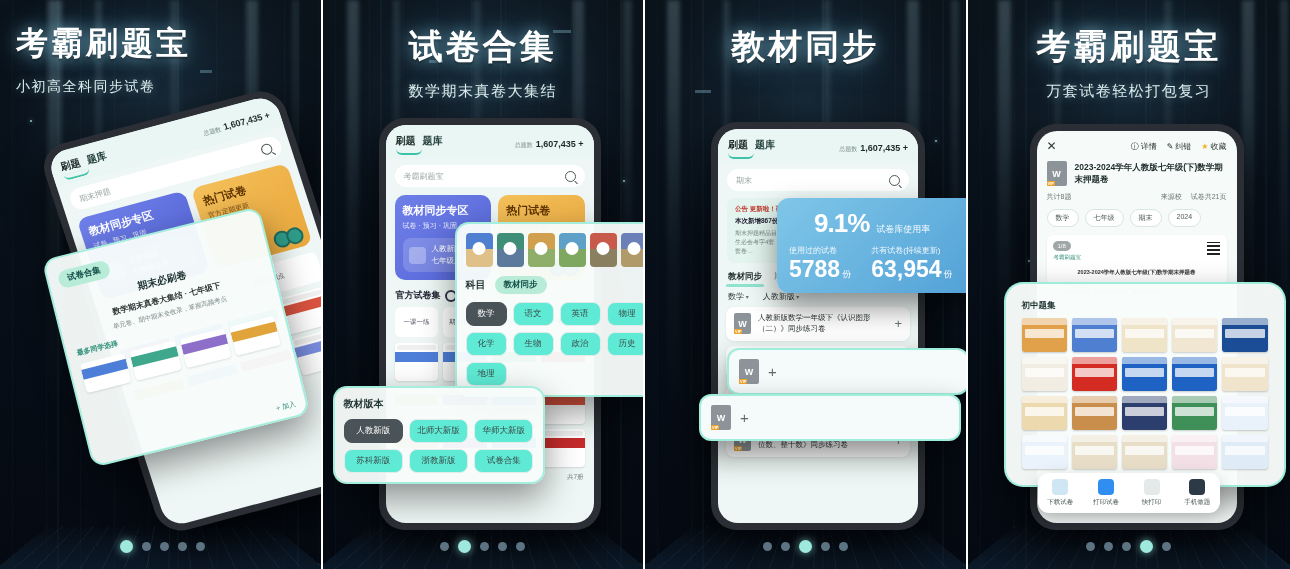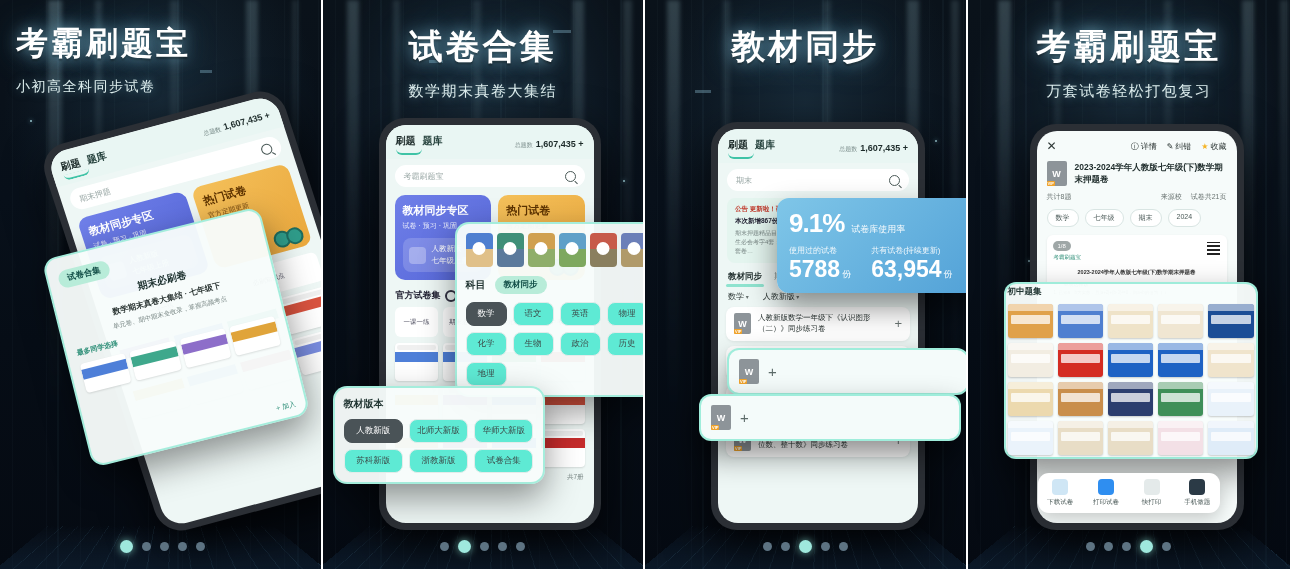--- a/index.html
+++ b/index.html
@@ -101,21 +101,21 @@
   .chip.badge{background:#b8ecd9;color:#15514a;border:none;padding:3px 9px;border-radius:9px;font-weight:bold;}
   .covrow{display:flex;gap:4px;}
   .covrow .cv{flex:1;height:34px;border-radius:4px;position:relative;overflow:hidden;}
   .covrow .cv .top{height:16px;}
   .covrow .cv .bot{height:18px;}
   .covrow .cv .face{position:absolute;left:50%;top:9px;transform:translateX(-50%);width:13px;height:13px;border-radius:50%;background:#fff;}
 
   
   .stats{position:absolute;border-radius:12px;color:#fff;z-index:16;
       background:linear-gradient(135deg,#7fc6e8,#4f9fd6);box-shadow:0 14px 30px rgba(0,0,0,.45);padding:10px 12px;}
-  .stats .row1{display:flex;align-items:baseline;gap:7px;}
+  .stats .row1{display:flex;align-items:baseline;gap:7px;margin-left:25px;}
   .stats .big{font-size:26px;font-weight:bold;letter-spacing:-1px;}
   .stats .cap{font-size:9px;opacity:.95;}
   .stats .row2{display:flex;gap:20px;margin-top:6px;}
   .stats .col .lb{font-size:8px;opacity:.9;}
   .stats .col .vl{font-size:23px;font-weight:bold;}
   .stats .col .vl small{font-size:9px;font-weight:normal;margin-left:2px;}
 
   
   .doclist{margin:0 8px;}
   .docrow{display:flex;align-items:center;gap:7px;background:#fff;border-radius:8px;padding:6px 8px;margin-top:5px;box-shadow:0 1px 3px rgba(0,0,0,.07);}
@@ -150,22 +150,22 @@
   .v-meta{display:flex;padding:6px 10px 0;font-size:7px;color:#6a7472;}
   .v-meta .right{margin-left:auto;display:flex;gap:9px;}
   .v-tags{display:flex;gap:6px;padding:7px 10px 0;}
   .v-tags span{font-size:7px;color:#4b5a58;border:1px solid #d9e5e3;border-radius:9px;padding:3px 8px;background:#fff;}
   .v-page{margin:8px 10px 0;background:#fff;border-radius:6px;padding:7px;position:relative;box-shadow:0 1px 3px rgba(0,0,0,.08);}
   .v-page .pn{position:absolute;left:6px;top:6px;background:rgba(80,95,95,.55);color:#fff;font-size:6px;padding:2px 5px;border-radius:7px;}
   .v-page .ln{height:2px;background:#e5ebea;border-radius:2px;margin:3px 0;}
   .v-page .ttl{font-size:5.5px;text-align:center;color:#333;margin:8px 0 5px;font-weight:bold;}
   .qr{position:absolute;right:7px;top:7px;width:13px;height:13px;background:
      repeating-linear-gradient(0deg,#222 0 2px,#fff 2px 4px),repeating-linear-gradient(90deg,#222 0 2px,transparent 2px 4px);}
-  .shelf{position:absolute;border-radius:12px;background:rgba(248,253,252,.97);border:2px solid rgba(150,235,215,.9);
-      box-shadow:0 14px 32px rgba(0,0,0,.45);z-index:15;padding:2px;}
+  .shelf{position:absolute;border-radius:19px;background:rgba(248,253,252,.97);border:2px solid rgba(150,235,215,.9);
+      box-shadow:0 14px 32px rgba(0,0,0,.45);z-index:15;padding:16px;}
   .shelf .st{font-size:8.5px;font-weight:bold;color:#1f3330;margin-bottom:6px;}
   .shelf .grid{display:grid;grid-template-columns:repeat(5,1fr);gap:5px;}
   .shelf .cv{height:34px;border-radius:3px;position:relative;overflow:hidden;box-shadow:0 1px 2px rgba(0,0,0,.2);}
   .shelf .cv .hd{height:7px;background:rgba(255,255,255,.55);}
   .shelf .cv .bd{position:absolute;left:3px;right:3px;top:11px;height:9px;background:rgba(255,255,255,.75);border-radius:1px;}
   .botbar{position:absolute;left:8px;right:8px;bottom:8px;background:#fff;border-radius:11px;display:flex;z-index:17;
       box-shadow:0 6px 18px rgba(0,0,0,.2);padding:6px 0;}
   .botbar .it{flex:1;text-align:center;font-size:6.5px;color:#4b5a58;}
   .botbar .it .bi{width:16px;height:16px;margin:0 auto 3px;border-radius:4px;background:#cfe6f5;}
   .botbar .it.p .bi{background:#2f8ef0;}

